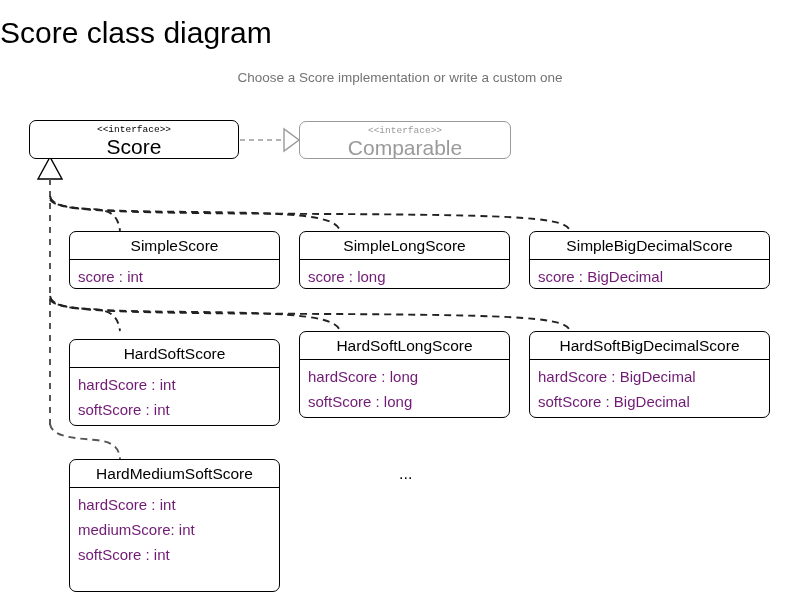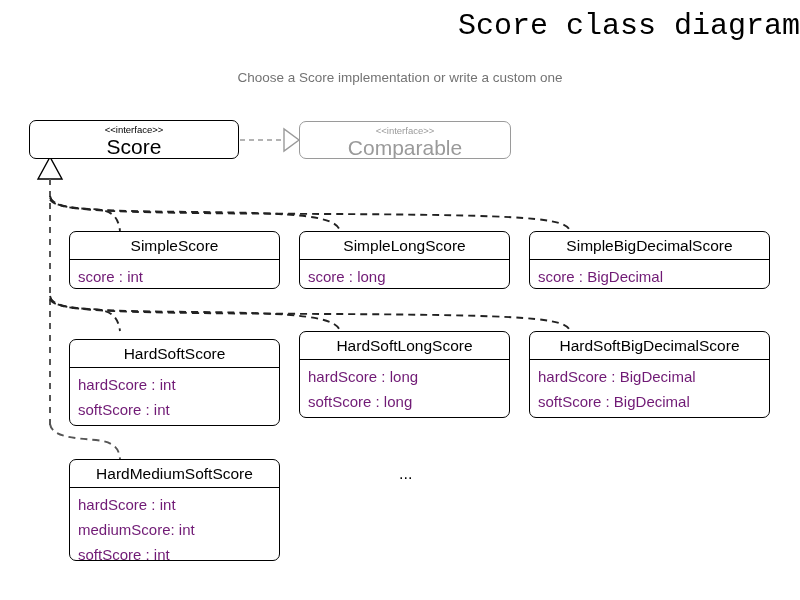--- a/index.html
+++ b/index.html
@@ -13,29 +13,28 @@
     height: 600px;
     background: #ffffff;
     font-family: "Liberation Sans", sans-serif;
     overflow: hidden;
   }
 
   
   #title {
     position: absolute;
     left: 0;
-    top: 8px;
-    width: 800px;
-    text-align: right;
+    top: 15px;
+    width: 800px;
+    text-align: left;
     font-size: 30px;
     color: #000000;
     font-weight: normal;
     letter-spacing: 0px;
     line-height: 36px;
-    font-family: Liberation Mono, monospace;
   }
   #subtitle {
     position: absolute;
     left: 0;
     top: 69px;
     width: 800px;
     text-align: center;
     font-size: 13.5px;
     color: #737373;
     line-height: 18px;
@@ -66,20 +65,21 @@
   
   .iface-body {
     text-align: center;
     padding-top: 3px;
   }
   .stereo {
     font-size: 9.5px;
     color: #000000;
     line-height: 12px;
     display: block;
+    font-family: Liberation Mono, monospace;
   }
   .iface-name {
     font-size: 21px;
     color: #000000;
     line-height: 21px;
     display: block;
   }
   .muted .stereo,
   .muted .iface-name {
     color: #9a9a9a;
@@ -201,21 +201,21 @@
   </div>
 
   <div class="uml-box" style="left:299px; top:331px; width:211px; height:87px;">
     <div class="cls-name">HardSoftLongScore</div>
     <div class="cls-attrs">
       <div class="attr">hardScore : long</div>
       <div class="attr">softScore : long</div>
     </div>
   </div>
 
-  <div class="uml-box" style="left:69px; top:459px; width:211px; height:102px;">
+  <div class="uml-box" style="left:69px; top:459px; width:211px; height:133px;">
     <div class="cls-name">HardMediumSoftScore</div>
     <div class="cls-attrs">
       <div class="attr">hardScore : int</div>
       <div class="attr">mediumScore: int</div>
       <div class="attr">softScore : int</div>
     </div>
   </div>
 
   <div id="ellipsis" style="left:399px; top:465px;">...</div>
 

